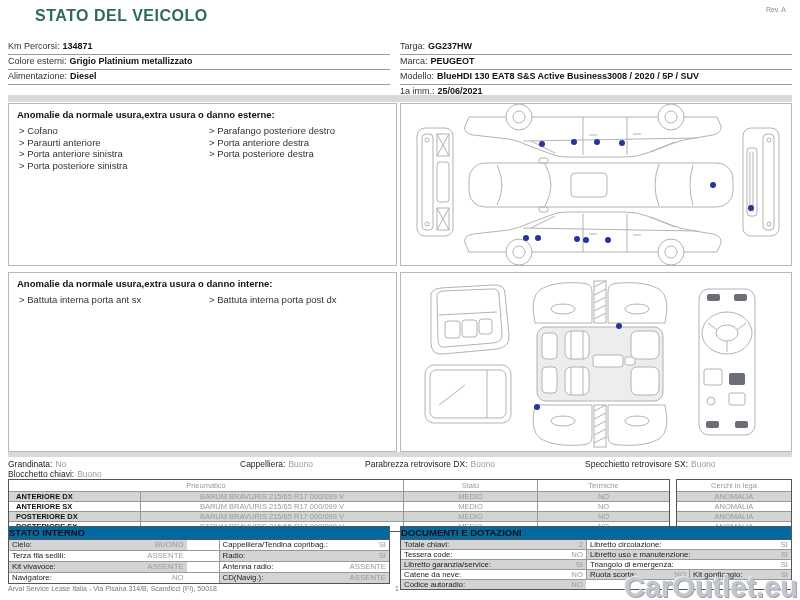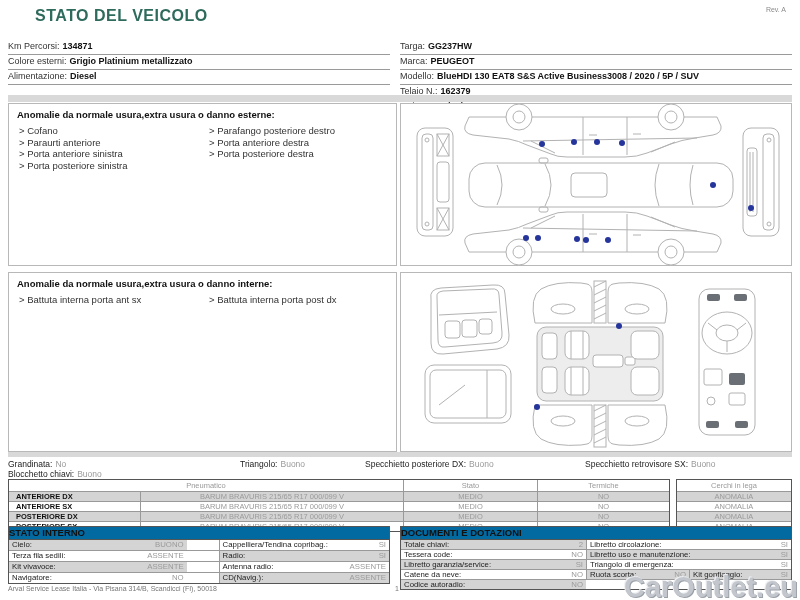--- a/index.html
+++ b/index.html
@@ -53,21 +53,20 @@
   <div class="hdr-fields" style="left:8px;width:382px;">
     <div class="fieldrow"><span class="flabel">Km Percorsi:</span><span class="fvalue">134871</span></div>
     <div class="fieldrow"><span class="flabel">Colore esterni:</span><span class="fvalue">Grigio Platinium metallizzato</span></div>
     <div class="fieldrow"><span class="flabel">Alimentazione:</span><span class="fvalue">Diesel</span></div>
   </div>
 
   <div class="hdr-fields" style="left:400px;width:392px;">
     <div class="fieldrow"><span class="flabel">Targa:</span><span class="fvalue">GG237HW</span></div>
     <div class="fieldrow"><span class="flabel">Marca:</span><span class="fvalue">PEUGEOT</span></div>
     <div class="fieldrow"><span class="flabel">Modello:</span><span class="fvalue">BlueHDI 130 EAT8 S&amp;S Active Business3008 / 2020 / 5P / SUV</span></div>
-    <div class="fieldrow"><span class="flabel">Telaio N.:</span><span class="fvalue">162379</span></div>
     <div class="fieldrow"><span class="flabel">1a imm.:</span><span class="fvalue">25/06/2021</span></div>
   </div>
 
   <div class="strip" style="top:95px;height:7px;"></div>
 
   <div class="panel" style="left:8px;top:103px;width:389px;height:163px;">
     <div class="sec-title">Anomalie da normale usura,extra usura o danno esterne:</div>
     <div class="anlist" style="left:10px;">
       <div>&gt; Cofano</div>
       <div>&gt; Paraurti anteriore</div>
@@ -212,22 +211,22 @@
         <rect x="30" y="104" width="16" height="12" rx="2"></rect>
         <rect class="dk" x="7" y="132" width="13" height="7" rx="2"></rect>
         <rect class="dk" x="36" y="132" width="13" height="7" rx="2"></rect>
       </g>
     </svg>
   </div>
 
   <div class="strip" style="top:452px;height:5px;"></div>
 
   <div class="cond" style="left:8px;top:459px;"><span>Grandinata:</span><span class="cv">No</span></div>
-  <div class="cond" style="left:240px;top:459px;"><span>Triangolo:</span><span class="cv">Buono</span></div>
-  <div class="cond" style="left:365px;top:459px;"><span>Specchietto posteriore DX:</span><span class="cv">Buono</span></div>
+  <div class="cond" style="left:240px;top:459px;"><span>Cappelliera:</span><span class="cv">Buono</span></div>
+  <div class="cond" style="left:365px;top:459px;"><span>Parabrezza retrovisore DX:</span><span class="cv">Buono</span></div>
   <div class="cond" style="left:585px;top:459px;"><span>Specchietto retrovisore SX:</span><span class="cv">Buono</span></div>
   <div class="cond" style="left:8px;top:469px;"><span>Blocchetto chiavi:</span><span class="cv">Buono</span></div>
 
   <div class="tt" style="left:8px;top:479px;width:662px;">
     <div class="tr hr">
       <div class="td" style="width:394px;">Pneumatico</div>
       <div class="td" style="width:134px;">Stato</div>
       <div class="td" style="width:132px;">Termiche</div>
     </div>
     <div class="tr g">

